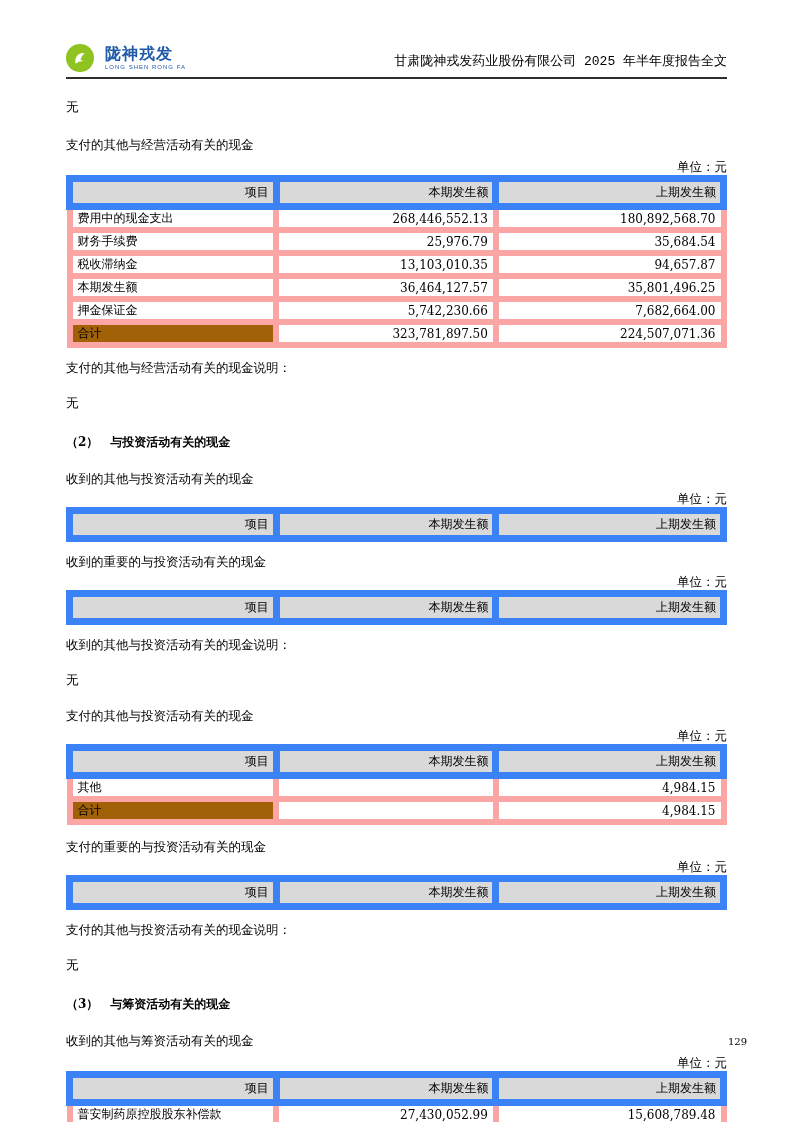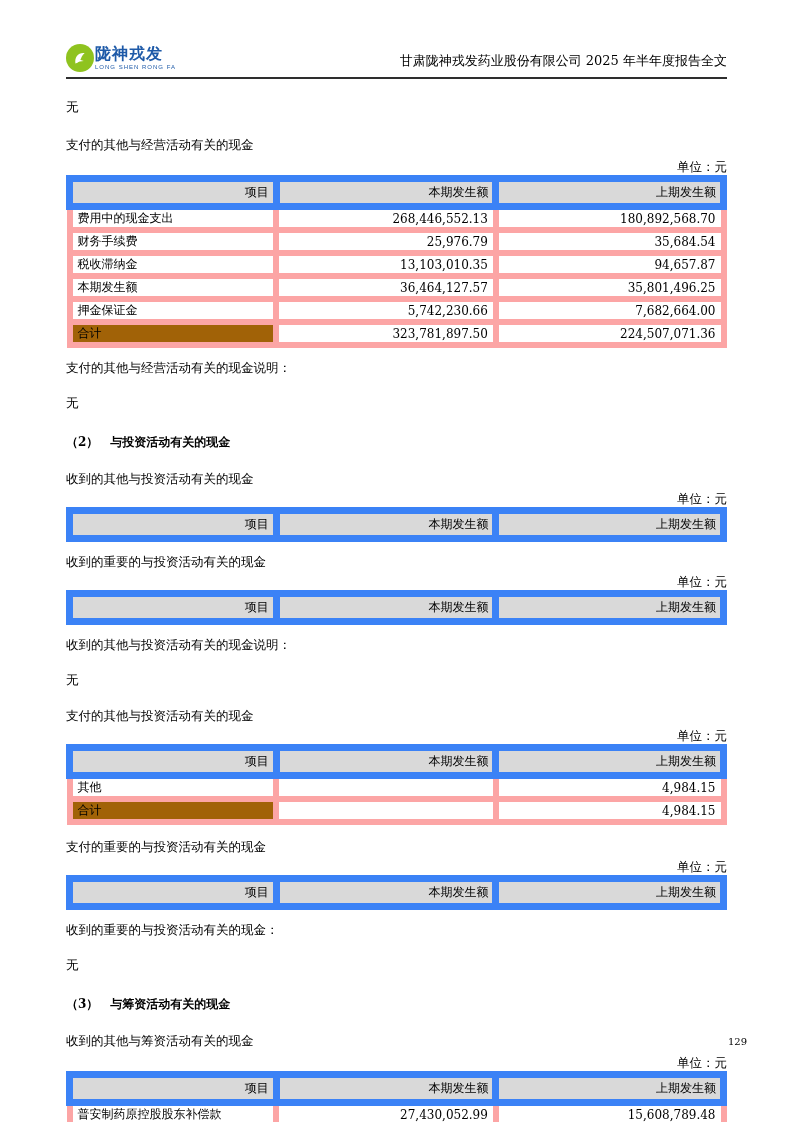--- a/index.html
+++ b/index.html
@@ -12,37 +12,37 @@
     overflow:hidden;
   }
   .content { padding:0 66px; }
 
   
   .doc-header {
     display:flex; justify-content:space-between; align-items:flex-end;
     padding-top:44px; padding-bottom:5px;
     border-bottom:2px solid #2e2e2e;
   }
-  .logo { display:flex; align-items:center; gap:1px; }
+  .logo { display:flex; align-items:center; gap:11px; }
   .logo-circle {
     width:28px; height:28px; border-radius:50%;
     background:#8fc31f; display:inline-flex; align-items:center; justify-content:center;
     flex:0 0 auto;
   }
   .logo-circle svg { width:20px; height:20px; }
   .brand { display:flex; flex-direction:column; line-height:1; }
   .brand-cn {
     color:#1e5aa8; font-weight:bold; font-size:16px; letter-spacing:1px;
     font-family:"Liberation Sans","DejaVu Sans",sans-serif;
   }
   .brand-en {
     color:#1e5aa8; font-size:6px; letter-spacing:1px; margin-top:2px;
     font-family:"Liberation Sans","DejaVu Sans",sans-serif;
   }
-  .doc-title { font-size:13px; white-space:nowrap; padding-bottom:2px; }
+  .doc-title { font-size:13px; white-space:nowrap; padding-bottom:2px;font-family:Liberation Mono, monospace; }
 
   
   .para { font-size:12.5px; line-height:16px; margin:0; }
   .mt-none1   { margin-top:20px; }
   .mt-label   { margin-top:22px; }
   .mt-note    { margin-top:12px; }
   .mt-none    { margin-top:19px; }
   .mt-between { margin-top:20px; }
   .mt-small   { margin-top:12px; }
   .mt-after-h { margin-top:20px; }
@@ -241,21 +241,21 @@
         </colgroup>
       <thead>
         <tr>
           <th>项目</th>
           <th>本期发生额</th>
           <th>上期发生额</th>
         </tr>
       </thead>
     </table>
 
-    <p class="para mt-note">收到的重要的与投资活动有关的现金：</p>
+    <p class="para mt-note">支付的其他与投资活动有关的现金说明：</p>
     <p class="para mt-none">无</p>
 
     <h2 class="heading">（3）　与筹资活动有关的现金</h2>
 
     <p class="para mt-after-h">收到的其他与筹资活动有关的现金</p>
     <p class="unit">单位：元</p>
 
     <table class="data-table">
       <colgroup>
           <col class="c1">

